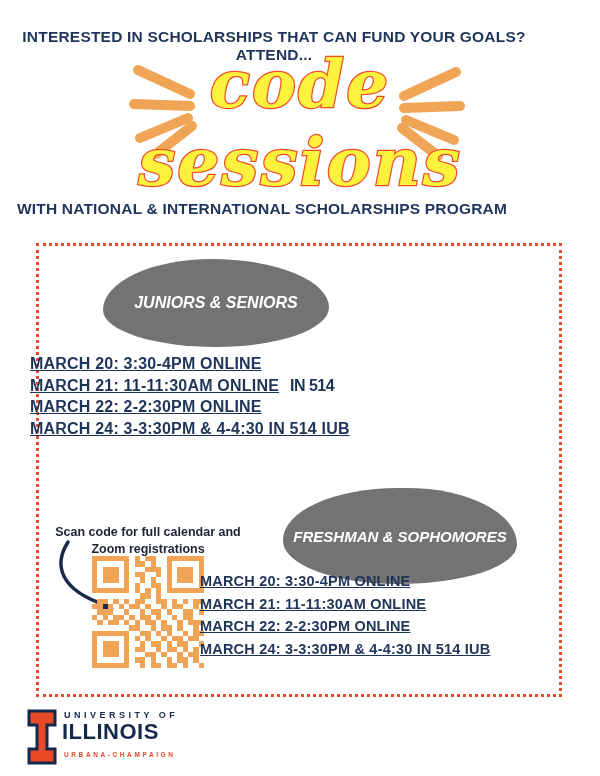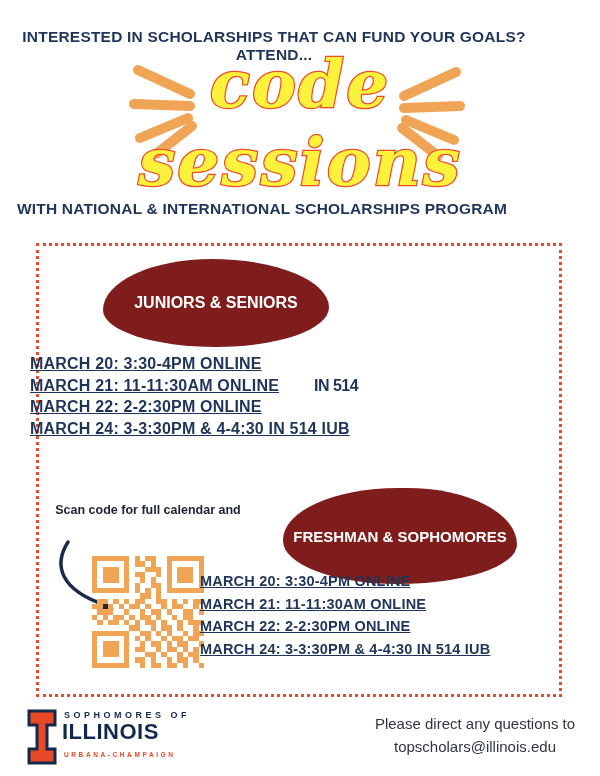--- a/index.html
+++ b/index.html
@@ -23,36 +23,36 @@
   .rays-right{left:396px;top:60px;}
 
   .subtitle{position:absolute;top:200px;left:0;width:524px;text-align:center;
     font-size:15.5px;font-weight:bold;letter-spacing:.2px;color:#1F3459;}
 
   
   .dotted-box{position:absolute;left:36px;top:243px;width:520px;height:448px;
     border:3px dotted #E94A2B;}
 
   
-  .blob{position:absolute;background:#7f1d1d;display:flex;align-items:center;justify-content:center;
-    color:#fff;font-weight:bold;}
+  .blob{position:absolute;background:#737373;display:flex;align-items:center;justify-content:center;
+    color:#fff;font-weight:bold;font-style:italic;}
   .blob-juniors{left:103px;top:259px;width:226px;height:88px;font-size:16px;
     border-radius:48% 52% 50% 50%/58% 55% 45% 42%;}
   .blob-freshman{left:283px;top:488px;width:234px;height:96px;font-size:15px;
     border-radius:50% 48% 52% 50%/55% 60% 42% 46%;}
 
   
   .schedule{position:absolute;text-align:left;font-weight:bold;color:#1F3459;text-decoration:underline;}
   .schedule-juniors{left:30px;top:353px;width:450px;font-size:16px;line-height:21.5px;letter-spacing:.2px;}
   .schedule-freshman{left:200px;top:570px;width:396px;font-size:14.5px;line-height:22.5px;letter-spacing:.2px;}
-  .ghost-overlap{position:absolute;left:284px;top:22px;font-size:16px;font-weight:bold;
+  .ghost-overlap{position:absolute;left:260px;top:22px;font-size:16px;font-weight:bold;
     color:#1F3459;letter-spacing:-.5px;white-space:nowrap;}
 
   
-  .scan-caption{position:absolute;left:48px;top:502px;width:200px;text-align:center;
+  .scan-caption{position:absolute;left:48px;top:524px;width:200px;text-align:center;
     font-size:12.5px;font-weight:bold;line-height:17px;color:#1E2235;}
   .arrow-svg{position:absolute;left:52px;top:538px;}
   .qr{position:absolute;left:92px;top:556px;width:112px;height:112px;
     display:grid;grid-template-columns:repeat(21,1fr);grid-template-rows:repeat(21,1fr);}
   .qr div{background:transparent;}
   .qr div.on{background:#F0A455;}
 
   
   .footer-logo{position:absolute;left:26px;top:704px;width:200px;height:64px;}
   .logo-i{position:absolute;left:0;top:4px;}
@@ -104,20 +104,21 @@
   <div class="schedule schedule-juniors">
     <div>MARCH 20: 3:30-4PM ONLINE</div>
     <div>MARCH 21: 11-11:30AM ONLINE</div>
     <div>MARCH 22: 2-2:30PM ONLINE</div>
     <div>MARCH 24: 3-3:30PM &amp; 4-4:30 IN 514 IUB</div>
     <span class="ghost-overlap">IN 514</span>
   </div>
 
   <div class="scan-caption">
     <div>Scan code for full calendar and</div>
+    <div>Zoom registrations</div>
   </div>
 
   <svg class="arrow-svg" width="78" height="82" viewBox="0 0 78 82">
     <path d="M16 4 C 2 26, 6 52, 56 68" stroke="#1B2A4A" stroke-width="3.5" fill="none" stroke-linecap="round"></path>
     <path d="M62 71 L44 62 L49 76 Z" fill="#1B2A4A"></path>
   </svg>
 
   <div class="qr">
       <div class="on"></div>
       <div class="on"></div>
@@ -570,23 +571,19 @@
     <div>MARCH 20: 3:30-4PM ONLINE</div>
     <div>MARCH 21: 11-11:30AM ONLINE</div>
     <div>MARCH 22: 2-2:30PM ONLINE</div>
     <div>MARCH 24: 3-3:30PM &amp; 4-4:30 IN 514 IUB</div>
   </div>
 
   <div class="footer-logo">
     <svg class="logo-i" width="32" height="58" viewBox="0 0 32 58">
       <path d="M3 3 H29 V17 H21 V41 H29 V55 H3 V41 H11 V17 H3 Z" fill="#E84A27" stroke="#13294B" stroke-width="3" stroke-linejoin="miter"></path>
     </svg>
-    <div class="logo-university-of">SOPHOMORES OF</div>
+    <div class="logo-university-of">UNIVERSITY OF</div>
     <div class="logo-illinois">ILLINOIS</div>
     <div class="logo-urbana">URBANA-CHAMPAIGN</div>
   </div>
 
-  <div class="contact">
-    <div>Please direct any questions to</div>
-    <div>topscholars@illinois.edu</div>
-  </div>
 
 </div>
 
 </body></html>

